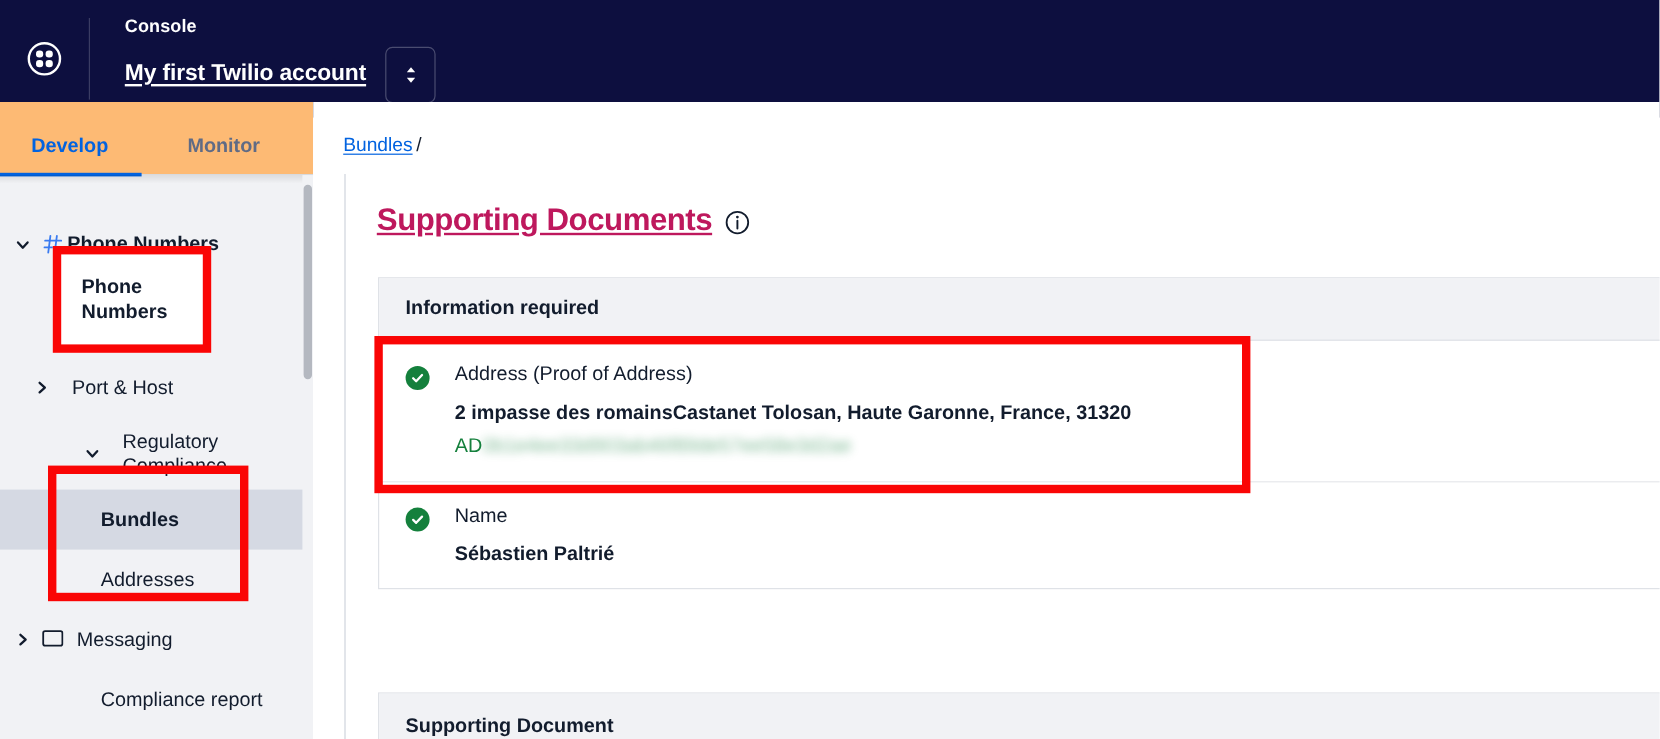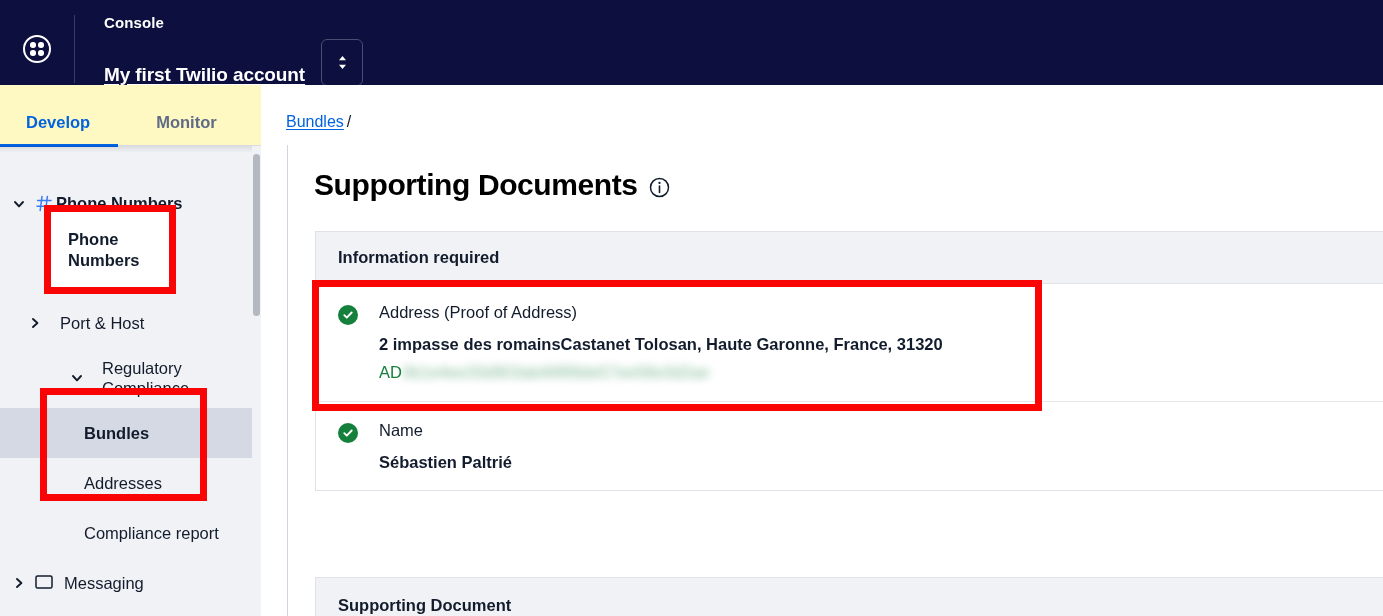--- a/index.html
+++ b/index.html
@@ -47,21 +47,21 @@
   }
   .acct-block {
     margin-left: 29px;
     display: flex; flex-direction: column; justify-content: center;
     height: 85px;
   }
   .acct-console {
     color: #ffffff; font-size: 15px; font-weight: 700;
     line-height: 1; margin-top: 2px; letter-spacing: .1px;
   }
-  .acct-row { display: flex; align-items: flex-end; margin-top: 9px; }
+  .acct-row { display: flex; align-items: center; margin-top: 9px; }
   .acct-name {
     color: #ffffff; font-size: 19px; font-weight: 700;
     text-decoration: underline; text-underline-offset: 3px;
     text-decoration-thickness: 2px; cursor: pointer;
     letter-spacing: -.1px;
   }
   .acct-switch {
     margin-left: 16px;
     width: 42px; height: 47px;
     border: 1px solid #4a4c70; border-radius: 6px;
@@ -71,21 +71,21 @@
   .acct-switch svg { display: block; }
 
   
   .sidebar {
     position: absolute; top: 85px; left: 0;
     width: 261px; height: 531px;
     background: #f1f2f5;
     overflow: hidden;
   }
   .tabs {
-    height: 61px; background: #fef9c3;
+    height: 61px; background: #fdba74;
     display: flex; align-items: flex-end;
     position: relative;
   }
   .tabs::after {
     content: ""; position: absolute; left: 0; bottom: 0;
     width: 261px; height: 1px; background: #d8dade;
   }
   .tab {
     font-size: 16.5px; font-weight: 700; cursor: pointer;
     padding-bottom: 14px; position: relative; z-index: 2;
@@ -159,22 +159,22 @@
   .content-rail {
     position: absolute; top: 60px; left: 26px;
     width: 1px; bottom: 0; background: #cfd4dd;
   }
 
   .page-title-row {
     position: absolute; top: 85px; left: 53px;
     display: flex; align-items: center; gap: 11px;
   }
   .page-title {
-    font-size: 30px; font-weight: 700; color: #000000;
-    letter-spacing: -.4px; line-height: 1;
+    font-size: 26px; font-weight: 700; color: #be185d;
+    letter-spacing: -.4px; line-height: 1; text-decoration: underline;
   }
 
   .panel {
     position: absolute; left: 54px; right: -120px;
     background: #ffffff;
     border: 1px solid #dfe2e7;
   }
   .panel-hdr {
     background: #f1f2f5; border-bottom: 1px solid #dfe2e7;
     padding: 16px 22px;
@@ -311,36 +311,36 @@
       </div>
 
       <div class="nav-item sel lvl3" style="padding-left:84px;height:45px;">
         <span class="nav-label bold">Bundles</span>
       </div>
 
       <div class="nav-item lvl3" style="padding-left:84px;height:45px;">
         <span class="nav-label">Addresses</span>
       </div>
 
-      <div class="nav-item lvl3" style="padding-left:84px;height:45px;">
-        <span class="nav-label">Compliance report</span>
-      </div>
-
       <div class="nav-item" style="padding-left:6px;height:45px;">
         <span class="nav-chev">
           <svg width="14" height="14" viewBox="0 0 14 14">
               <path d="M5 3 L9.4 7 L5 11" stroke="#121c2d" stroke-width="1.9" fill="none" stroke-linecap="round" stroke-linejoin="round"></path>
             </svg>
         </span>
         <span class="nav-ico">
           <svg width="18" height="16" viewBox="0 0 18 16">
             <rect x="1" y="1" width="16" height="12" rx="1.6" stroke="#121c2d" stroke-width="1.5" fill="none"></rect>
           </svg>
         </span>
         <span class="nav-label" style="margin-left:8px;">Messaging</span>
+      </div>
+
+      <div class="nav-item lvl3" style="padding-left:84px;height:45px;">
+        <span class="nav-label">Compliance report</span>
       </div>
 
       <div class="scrollbar-track"></div>
       <div class="scrollbar-thumb"></div>
     </div>
   </div>
 
   <div class="main">
 
     <div class="breadcrumb">

